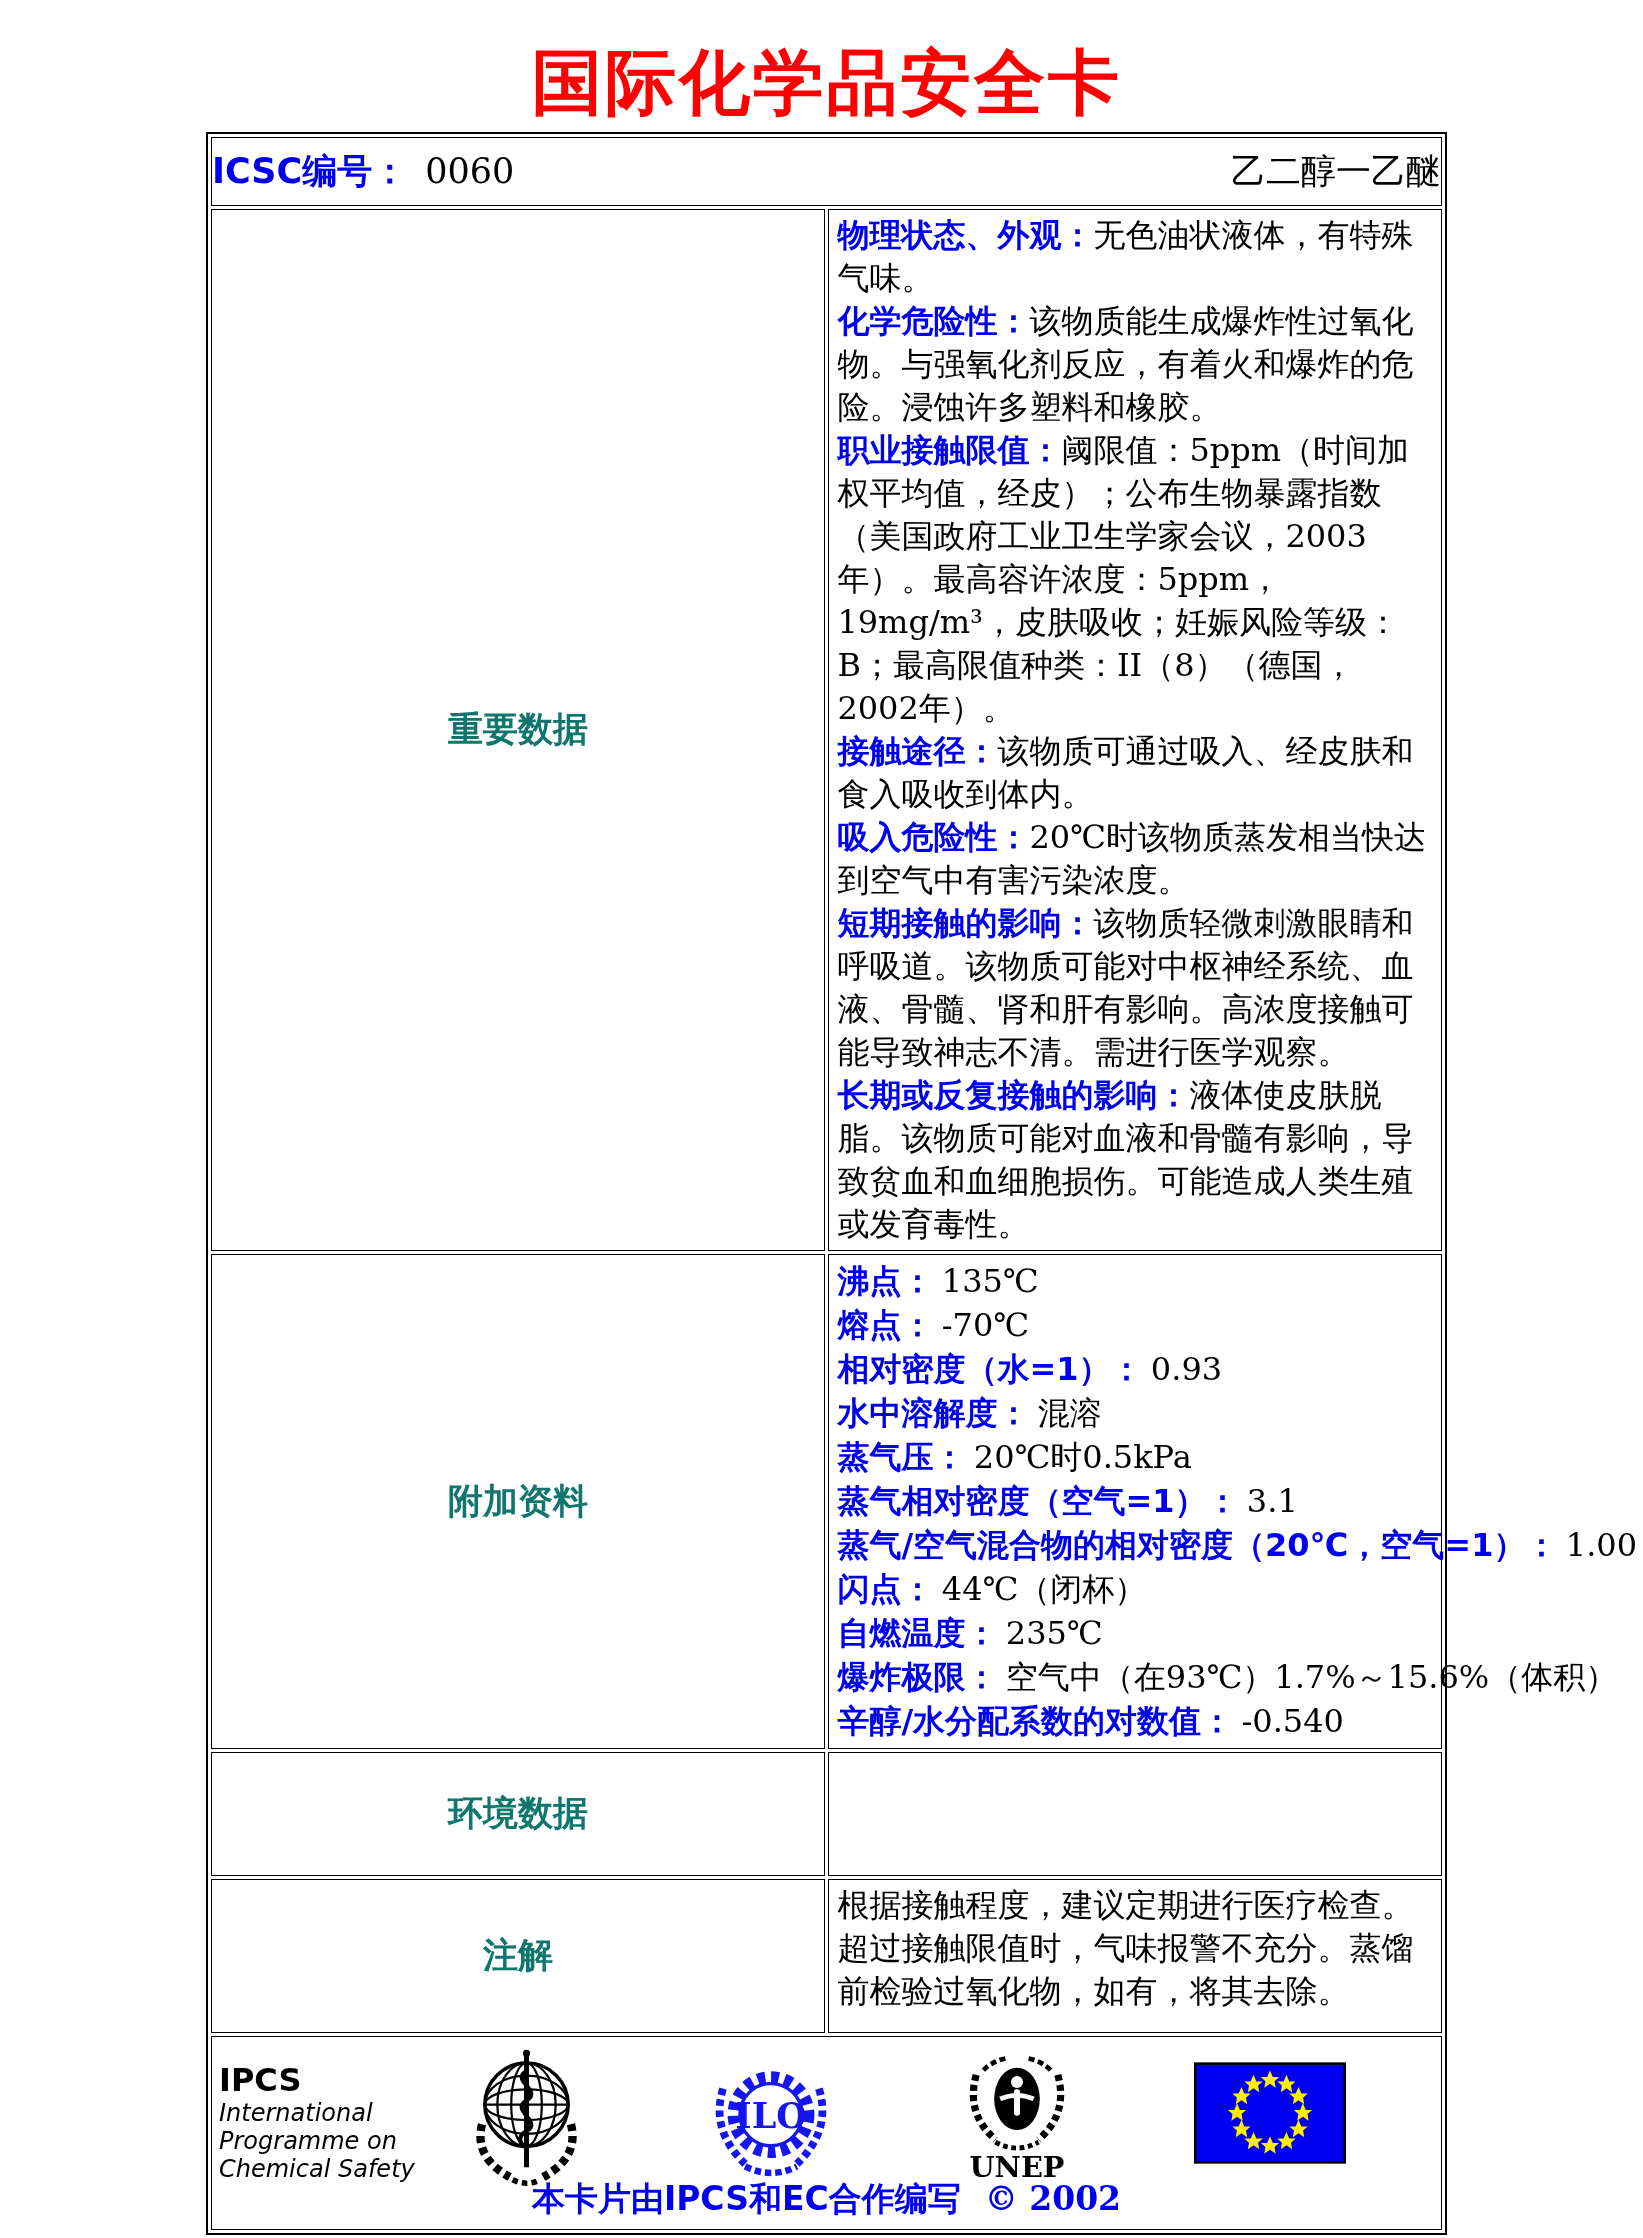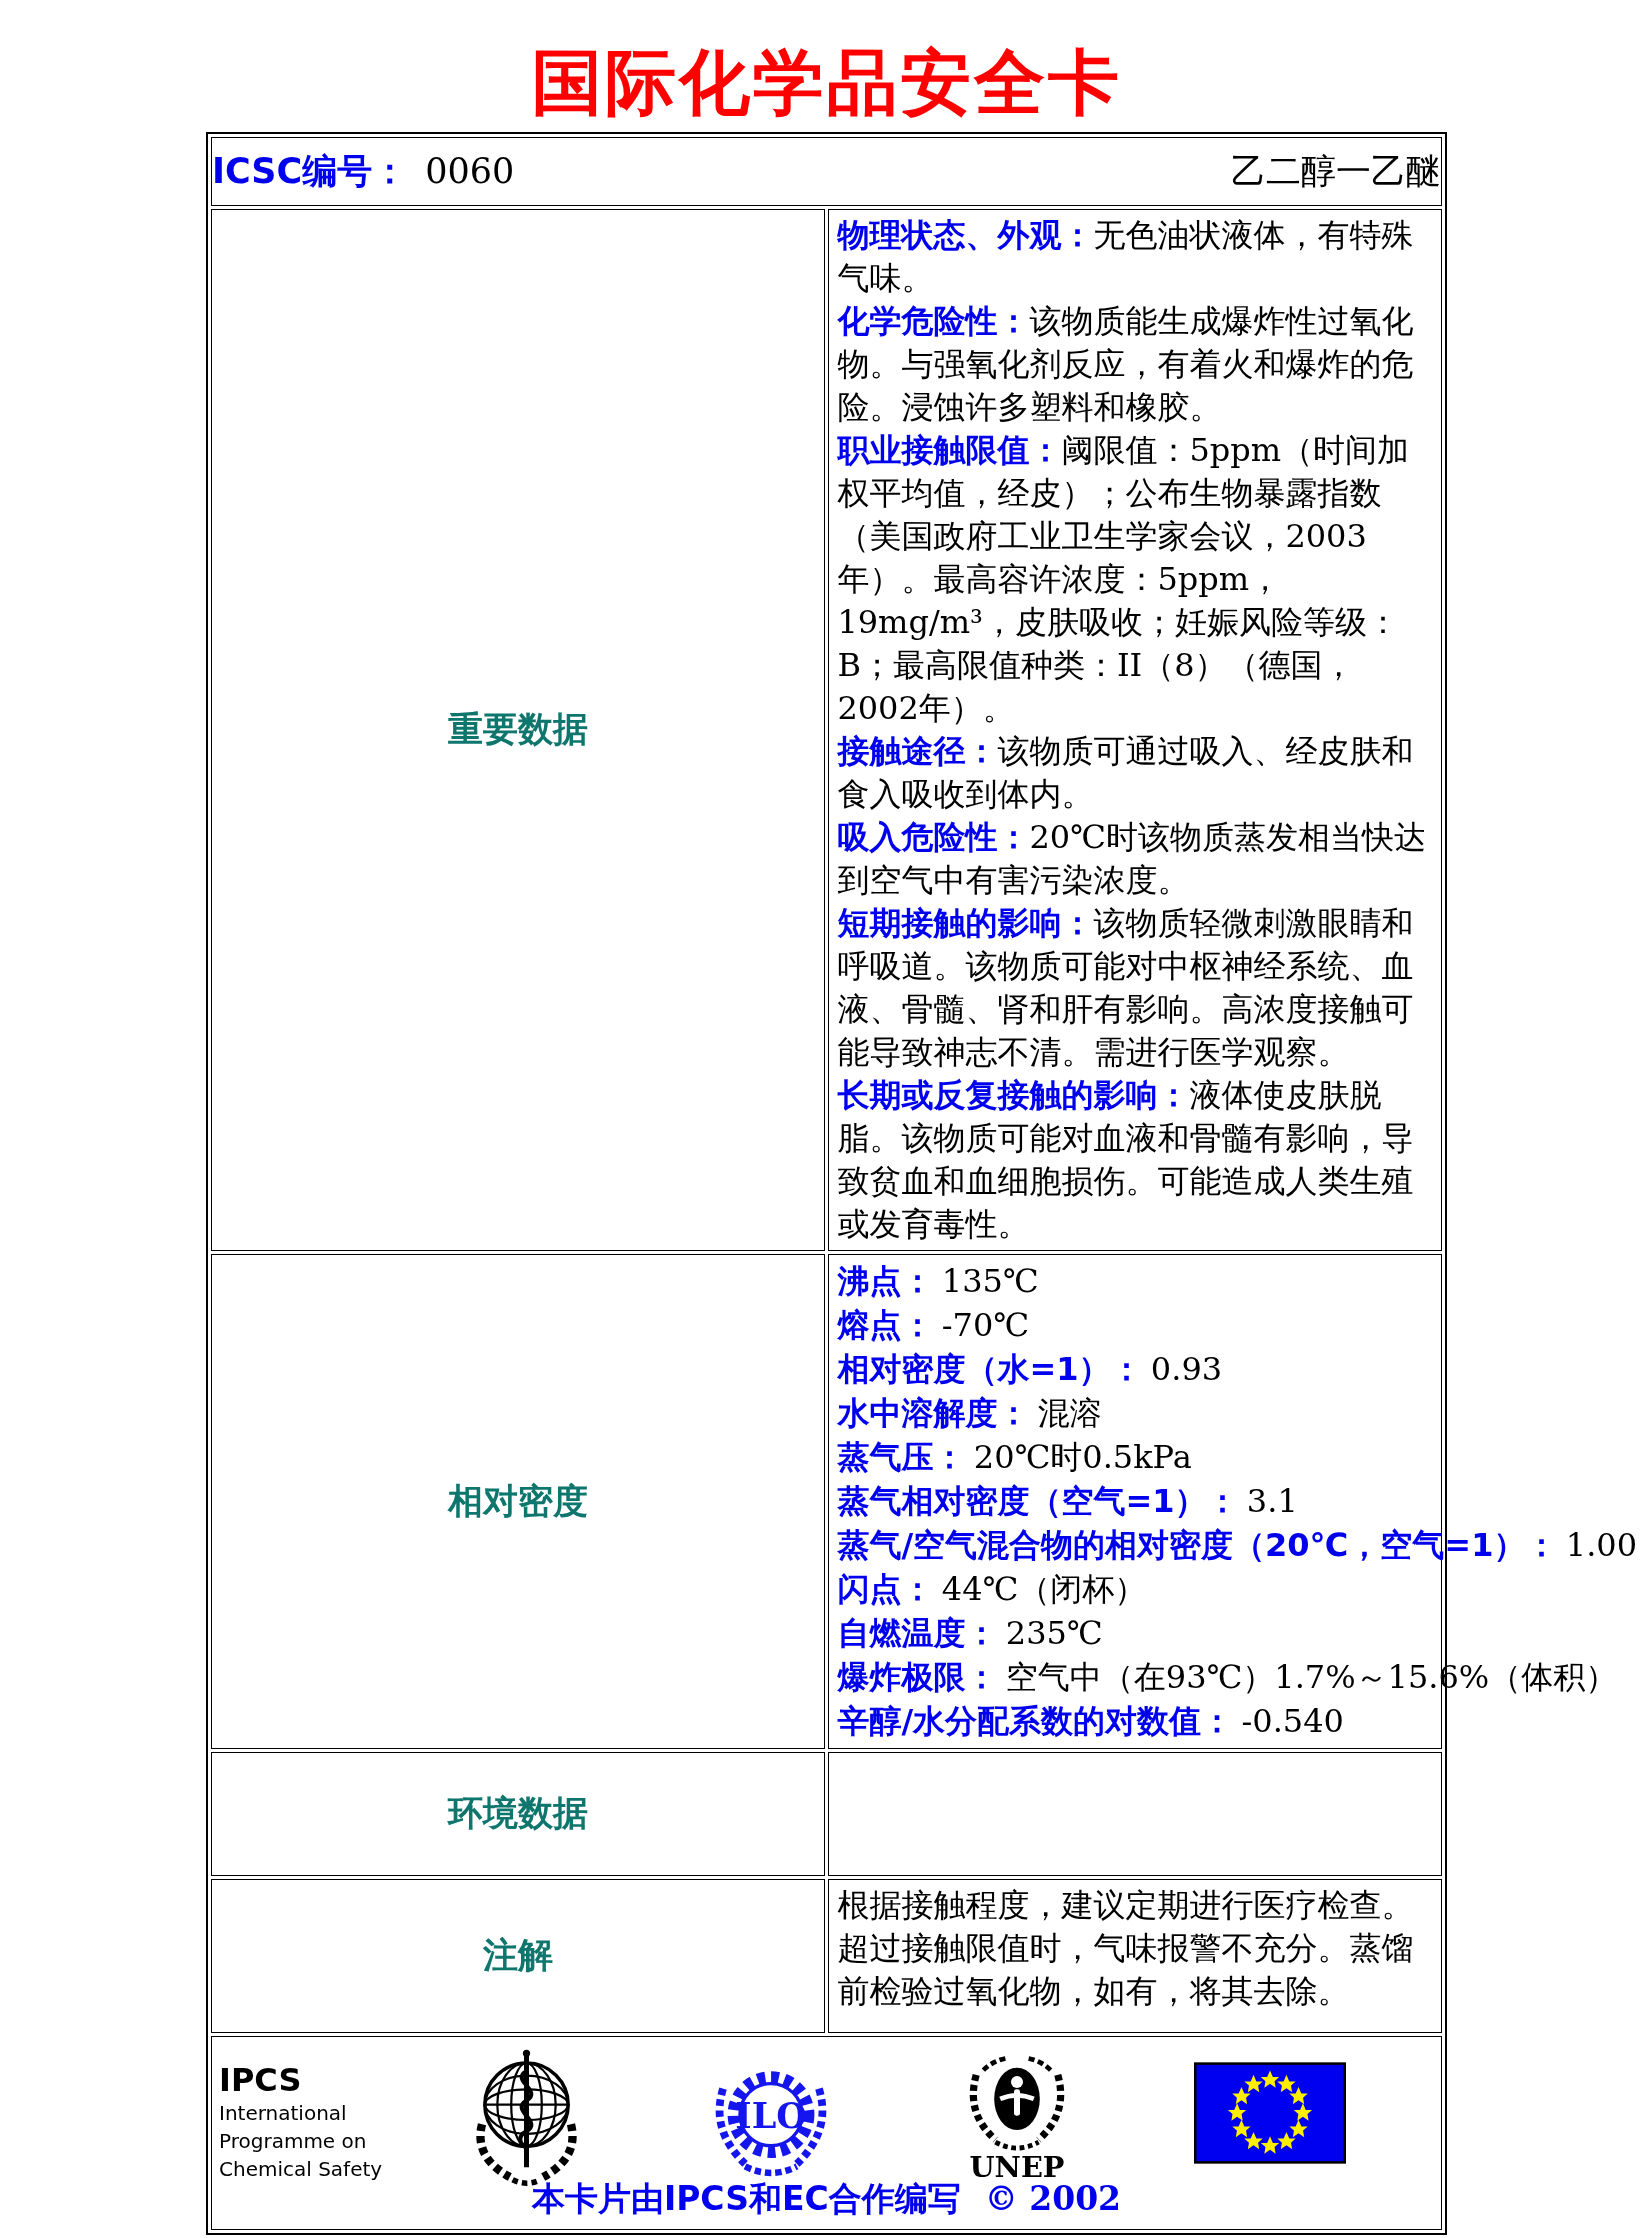--- a/index.html
+++ b/index.html
@@ -26,21 +26,21 @@
   .plabel{color:#0000ee;font-family:"DejaVu Sans","Liberation Sans",sans-serif;font-weight:bold;}
   .pline{white-space:nowrap;line-height:44px;}
   .pval{margin-left:8.4px;}
 
   .addl-cell{vertical-align:middle;}
 
   .logos-cell{position:relative;padding:0;}
   .ipcs-block{position:absolute;left:7px;top:24px;color:#000;
     font-family:"DejaVu Sans","Liberation Sans",sans-serif;}
   .ipcs-acronym{font-size:32px;font-weight:bold;line-height:38px;}
-  .ipcs-line{font-size:20px;line-height:28px;}
+  .ipcs-line{font-size:24px;line-height:28px;font-style:italic;}
   .logo{position:absolute;}
   .credit-line{position:absolute;left:0;right:0;bottom:7px;text-align:center;
     color:#0000ee;font-weight:bold;font-size:33px;}
   .credit-main{font-family:"DejaVu Sans","Liberation Sans",sans-serif;font-weight:bold;}
   .credit-copy{font-family:"DejaVu Serif","Liberation Serif",serif;margin-left:12.5px;}
 </style>
 </head>
 <body>
 
 <div class="page-title hei">国际化学品安全卡</div>
@@ -66,21 +66,21 @@
       <p class="para"><span class="plabel">化学危险性：</span><span class="serif">该物质能生成爆炸性过氧化物。与强氧化剂反应，有着火和爆炸的危险。浸蚀许多塑料和橡胶。</span></p>
       <p class="para"><span class="plabel">职业接触限值：</span><span class="serif">阈限值：5ppm（时间加权平均值，经皮）；公布生物暴露指数（美国政府工业卫生学家会议，2003年）。最高容许浓度：5ppm，19mg/m³，皮肤吸收；妊娠风险等级：B；最高限值种类：II（8）（德国，2002年）。</span></p>
       <p class="para"><span class="plabel">接触途径：</span><span class="serif">该物质可通过吸入、经皮肤和食入吸收到体内。</span></p>
       <p class="para"><span class="plabel">吸入危险性：</span><span class="serif">20℃时该物质蒸发相当快达到空气中有害污染浓度。</span></p>
       <p class="para"><span class="plabel">短期接触的影响：</span><span class="serif">该物质轻微刺激眼睛和呼吸道。该物质可能对中枢神经系统、血液、骨髓、肾和肝有影响。高浓度接触可能导致神志不清。需进行医学观察。</span></p>
       <p class="para"><span class="plabel">长期或反复接触的影响：</span><span class="serif">液体使皮肤脱脂。该物质可能对血液和骨髓有影响，导致贫血和血细胞损伤。可能造成人类生殖或发育毒性。</span></p>
     </td>
   </tr>
 
   <tr>
-    <td class="lbl" style="height:488px;">相对密度</td>
+    <td class="lbl" style="height:488px;">附加资料</td>
     <td class="content">
       <div class="pline"><span class="plabel">沸点：</span><span class="pval serif">135℃</span></div>
       <div class="pline"><span class="plabel">熔点：</span><span class="pval serif">-70℃</span></div>
       <div class="pline"><span class="plabel">相对密度（水=1）：</span><span class="pval serif">0.93</span></div>
       <div class="pline"><span class="plabel">水中溶解度：</span><span class="pval serif">混溶</span></div>
       <div class="pline"><span class="plabel">蒸气压：</span><span class="pval serif">20℃时0.5kPa</span></div>
       <div class="pline"><span class="plabel">蒸气相对密度（空气=1）：</span><span class="pval serif">3.1</span></div>
       <div class="pline"><span class="plabel">蒸气/空气混合物的相对密度（20℃，空气=1）：</span><span class="pval serif">1.00</span></div>
       <div class="pline"><span class="plabel">闪点：</span><span class="pval serif">44℃（闭杯）</span></div>
       <div class="pline"><span class="plabel">自燃温度：</span><span class="pval serif">235℃</span></div>

